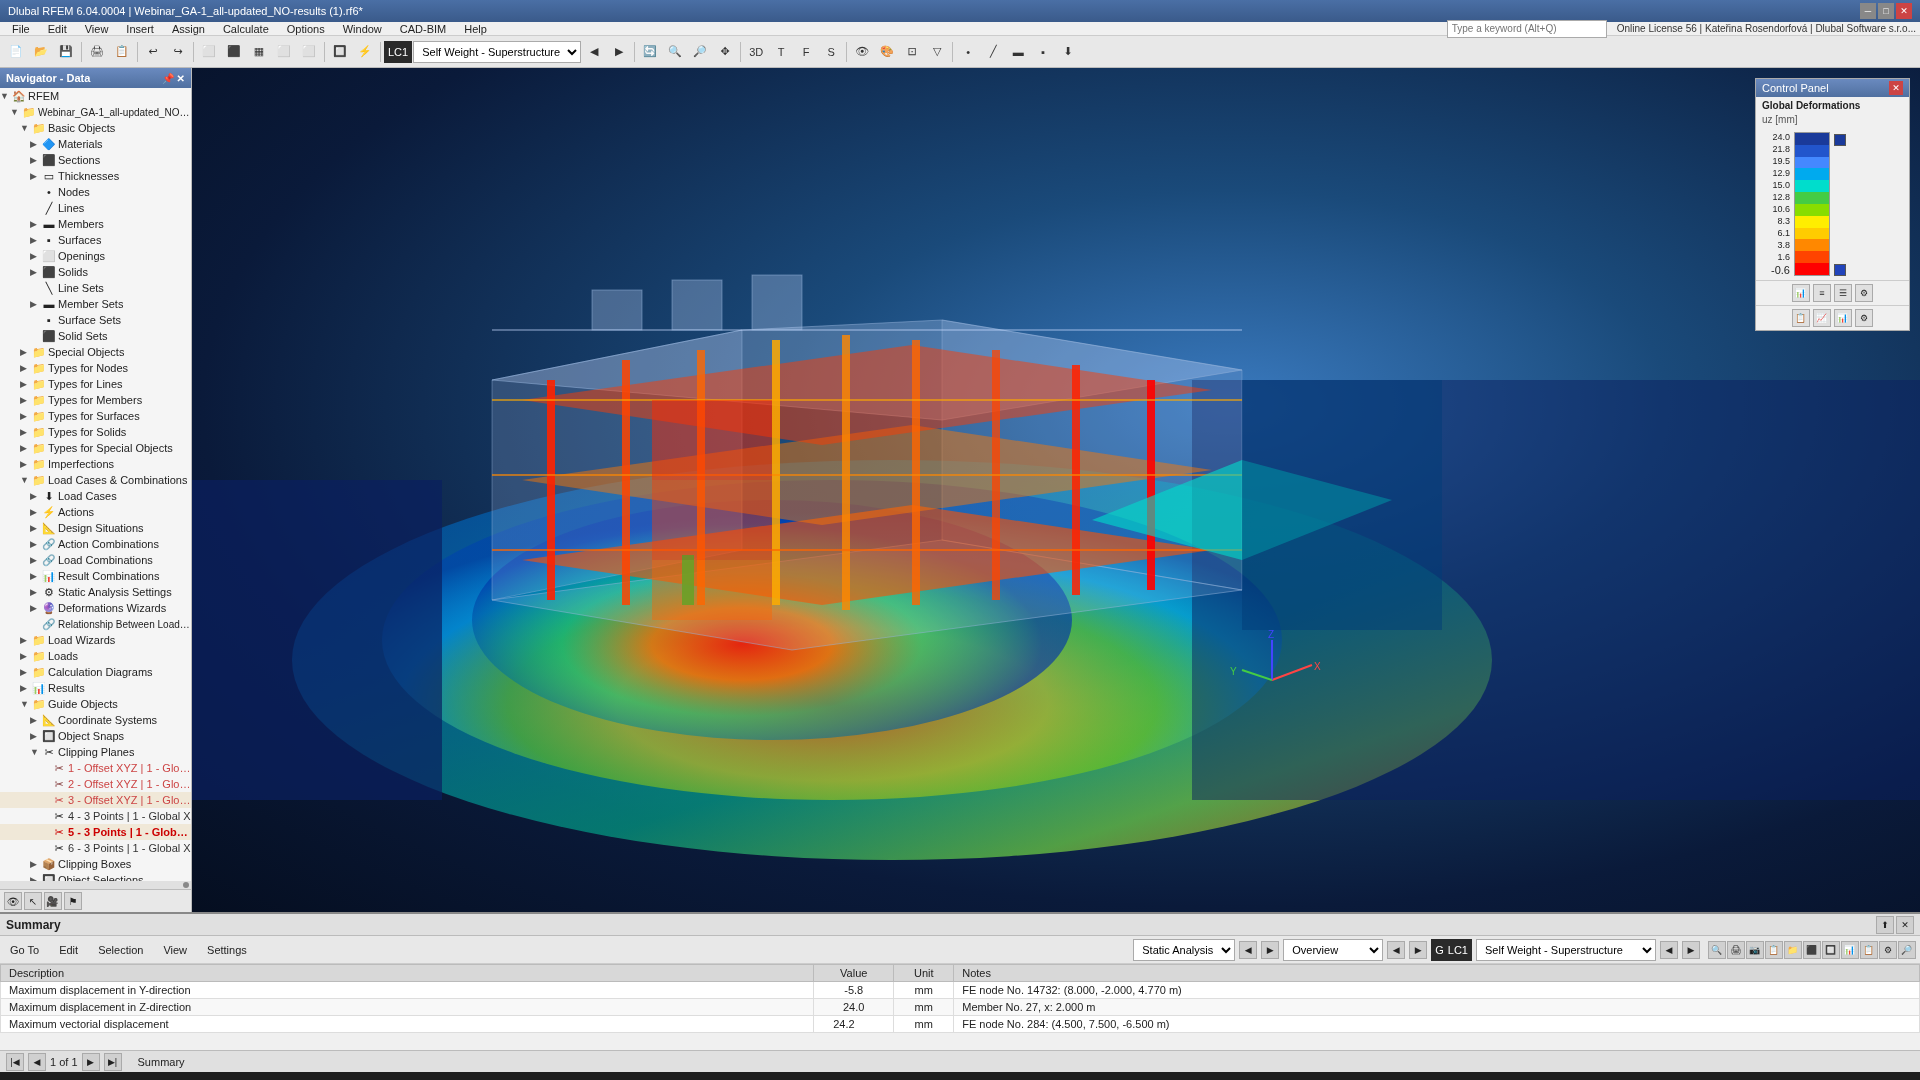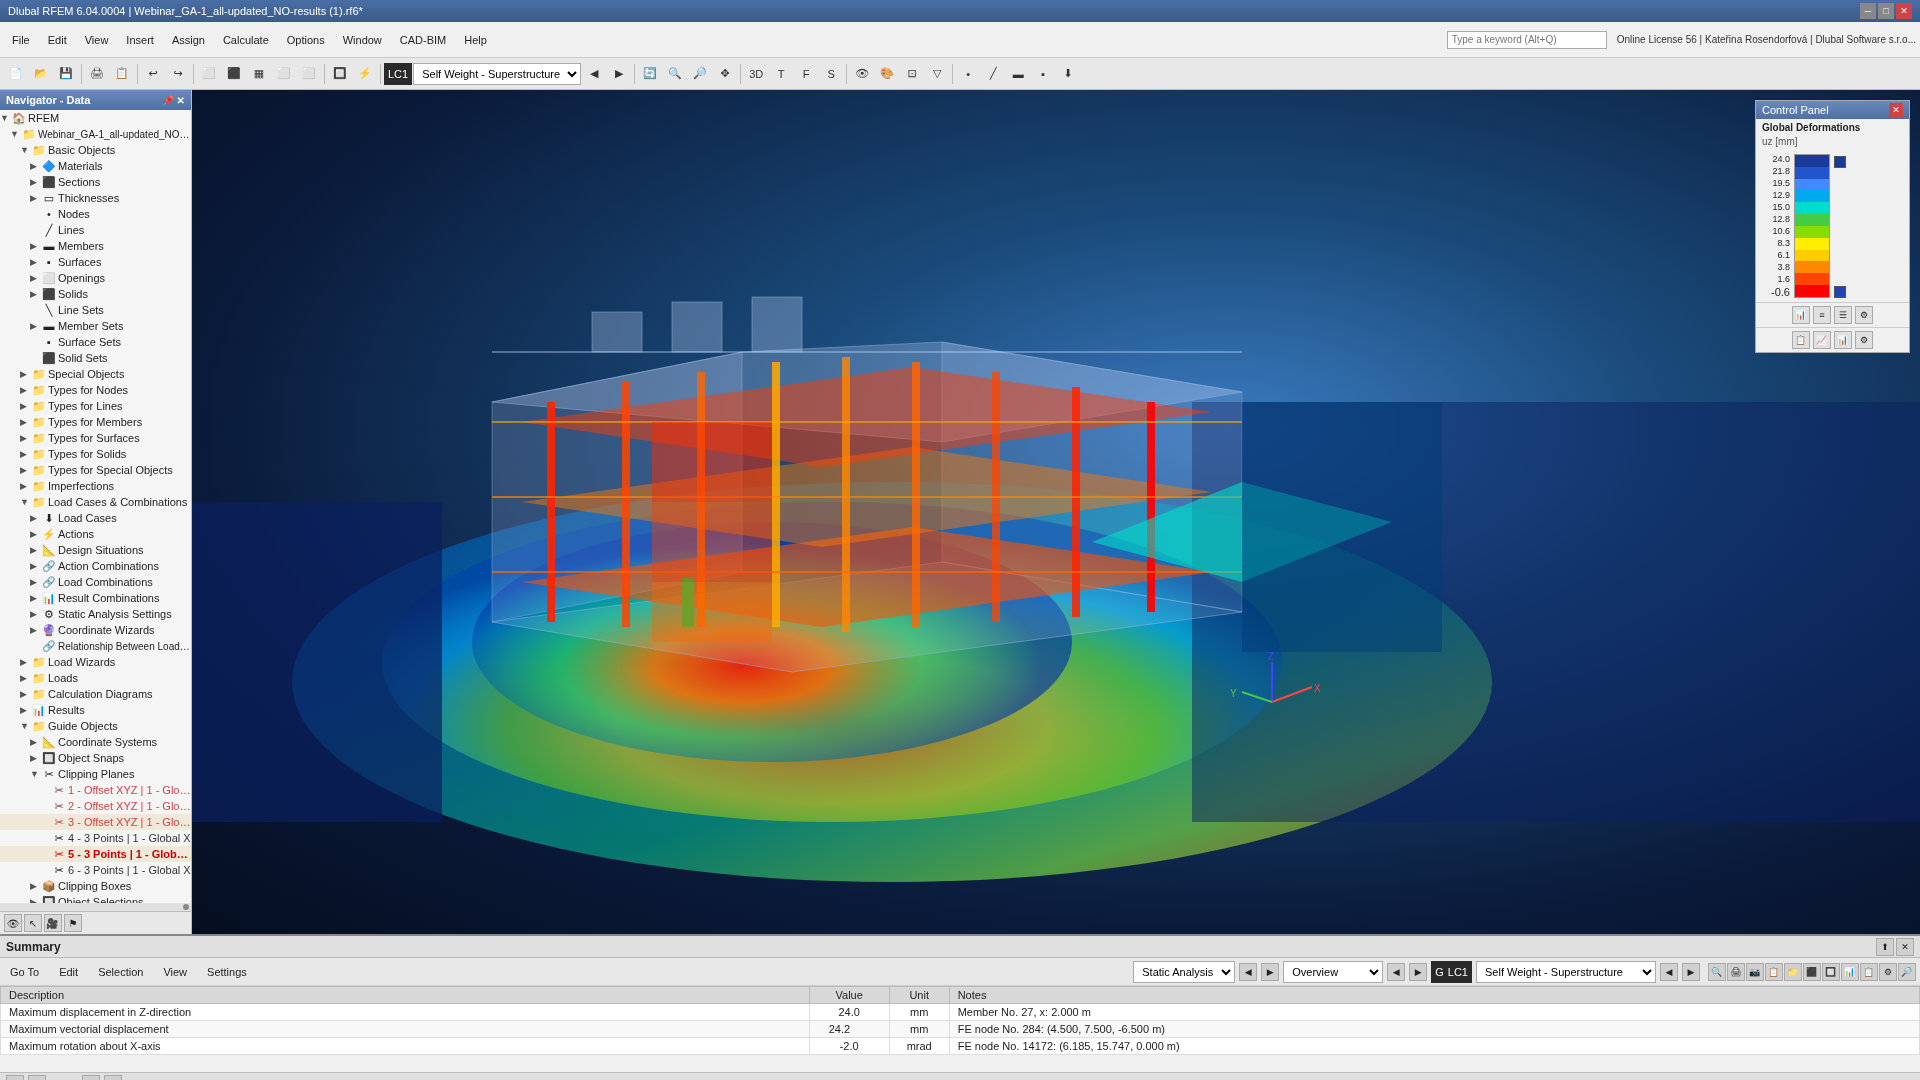--- a/index.html
+++ b/index.html
@@ -18,21 +18,21 @@
     }
     #titlebar-controls { display: flex; gap: 2px; }
     #titlebar-controls span {
       width: 16px; height: 16px; background: #888; display: inline-flex; align-items: center; justify-content: center; cursor: pointer; font-size: 9px; color: white;
     }
 
     
     #menubar {
       background: #f0f0f0;
       border-bottom: 1px solid #ccc;
-      height: 36px;
+      height: 14px;
       display: flex;
       align-items: center;
       padding: 0 4px;
       gap: 2px;
       font-size: 11px;
     }
     .menu-item { padding: 2px 8px; cursor: pointer; }
 
     
     #toolbar {
@@ -600,21 +600,21 @@
           <div class="tree-icon">⚙</div>
           <span class="tree-label">Static Analysis Settings</span>
         </div>
 
         <div class="tree-item">
           <div class="tree-indent"></div>
             <div class="tree-indent"></div>
             <div class="tree-indent"></div>
           <div class="tree-arrow">▶</div>
           <div class="tree-icon">🔮</div>
-          <span class="tree-label">Coordinate Wizards</span>
+          <span class="tree-label">Deformations Wizards</span>
         </div>
 
         <div class="tree-item">
           <div class="tree-indent"></div>
             <div class="tree-indent"></div>
             <div class="tree-indent"></div>
           <div class="tree-arrow" style="color:transparent;">▶</div>
           <div class="tree-icon">🔗</div>
           <span class="tree-label" style="font-size:10px;">Relationship Between Load C...</span>
         </div>
@@ -986,38 +986,38 @@
       <table>
         <thead>
           <tr>
             <th>Description</th>
             <th style="width:80px;text-align:center;">Value</th>
             <th style="width:60px;text-align:center;">Unit</th>
             <th>Notes</th>
           </tr>
         </thead>
         <tbody id="results-tbody">
+        <tr>
+              <td>Maximum displacement in Y-direction</td>
+              <td style="text-align: center;">-5.8</td>
+              <td style="text-align: center;">mm</td>
+              <td>FE node No. 14732: (8.000, -2.000, 4.770 m)</td>
+            </tr>
             <tr>
               <td>Maximum displacement in Z-direction</td>
               <td style="text-align: center;">24.0</td>
               <td style="text-align: center;">mm</td>
               <td>Member No. 27, x: 2.000 m</td>
             </tr>
             <tr>
               <td>Maximum vectorial displacement</td>
               <td style="text-align: left; padding-left: 19px;">24.2</td>
               <td style="text-align: center;">mm</td>
               <td>FE node No. 284: (4.500, 7.500, -6.500 m)</td>
             </tr>
-            <tr>
-              <td>Maximum rotation about X-axis</td>
-              <td style="text-align: center;">-2.0</td>
-              <td style="text-align: center;">mrad</td>
-              <td>FE node No. 14172: (6.185, 15.747, 0.000 m)</td>
-            </tr>
           </tbody>
       </table>
     </div>
 
     <div id="bottom-footer">
       <div class="nav-btn">|◀</div>
       <div class="nav-btn">◀</div>
       <span>1 of 1</span>
       <div class="nav-btn">▶</div>
       <div class="nav-btn">▶|</div>

